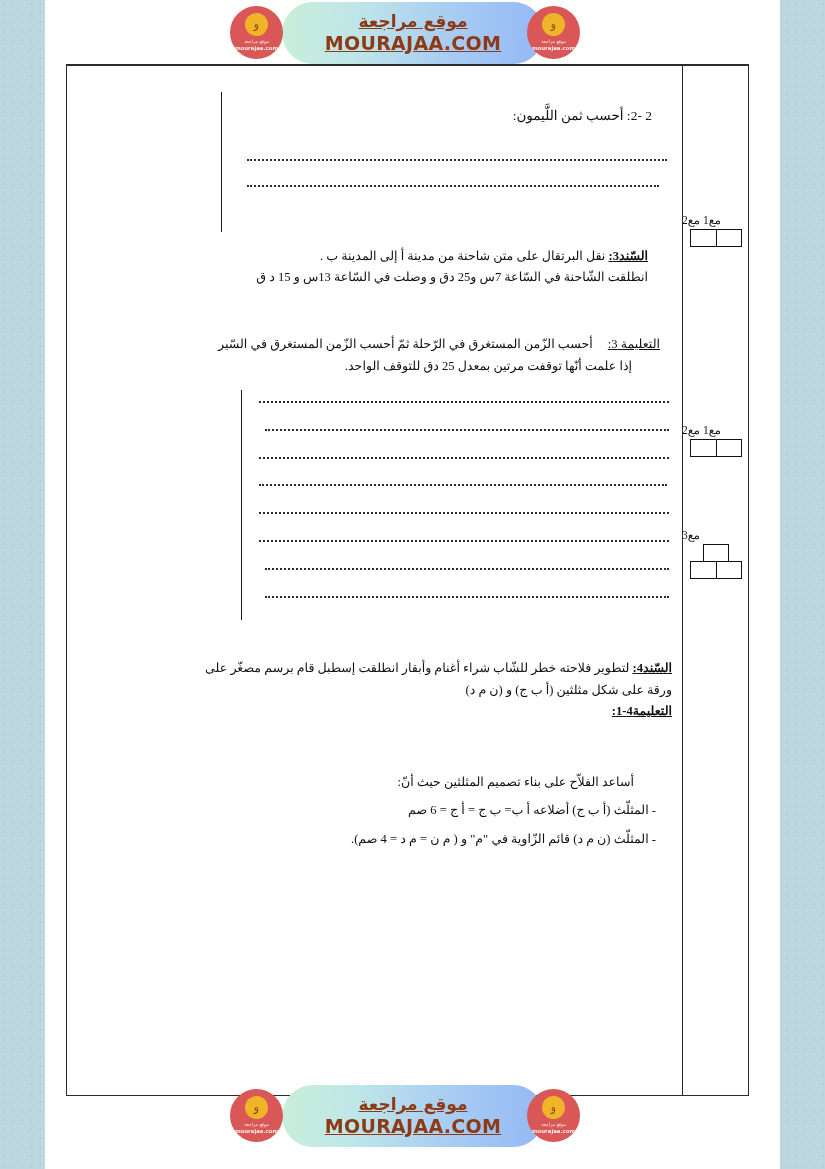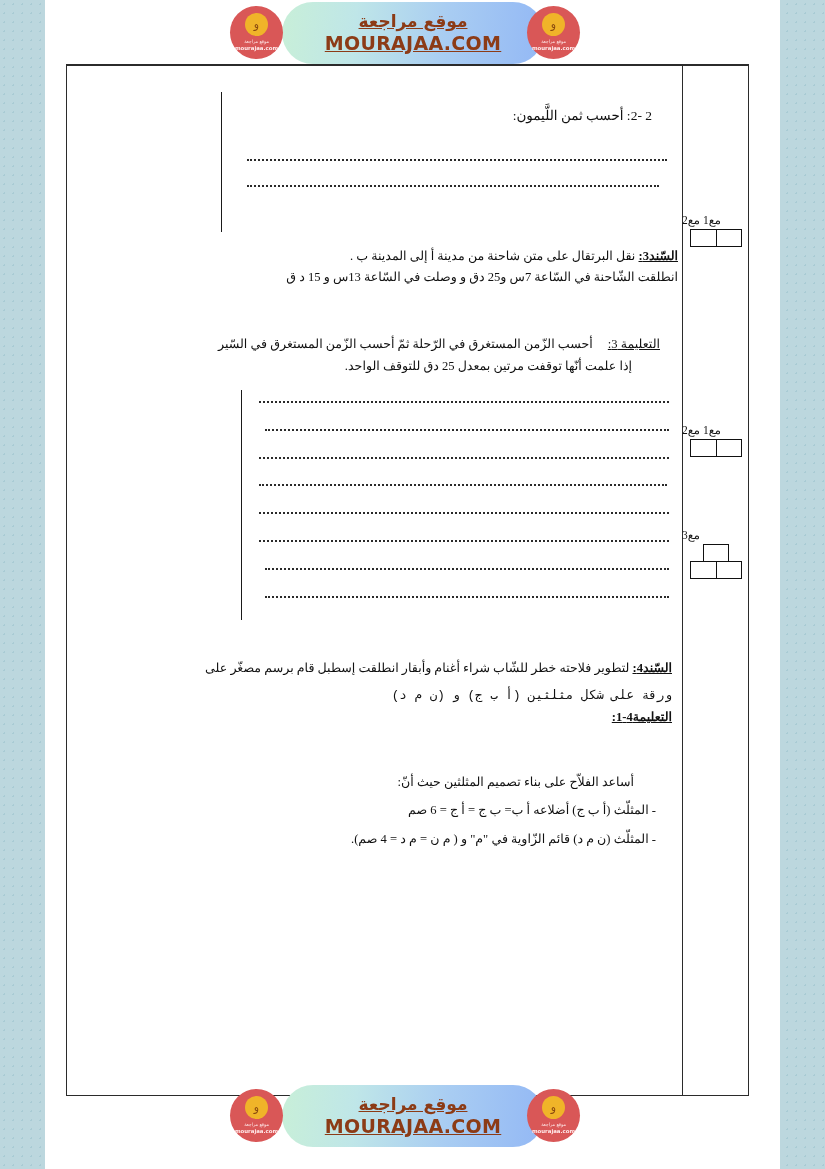--- a/index.html
+++ b/index.html
@@ -171,21 +171,21 @@
 
   <div class="content">
 
     <div class="q-line" style="top:40px;right:30px;">2 -2: أحسب ثمن اللَّيمون:</div>
 
     <div class="vrule" style="left:154px;top:26px;height:140px;"></div>
 
     <div class="dot-line" style="left:180px;top:92px;width:420px;"></div>
     <div class="dot-line" style="left:180px;top:118px;width:412px;"></div>
 
-    <div class="para" style="top:180px;right:4px;width:578px;">
+    <div class="para" style="top:180px;right:34px;width:578px;">
       <div style="white-space:nowrap;">
         <span class="lead">السّند3:</span>
         <span>نقل البرتقال على متن شاحنة من مدينة   أ  إلى المدينة   ب  .</span>
       </div>
       <div style="white-space:nowrap;margin-top:1px;">انطلقت الشّاحنة في السّاعة  7س و25 دق و  وصلت في السّاعة  13س و 15 د ق</div>
     </div>
 
     <div class="para" style="top:268px;right:22px;width:578px;">
       <div style="white-space:nowrap;">
         <span class="lead-nb">التعليمة  3:</span>
@@ -203,21 +203,21 @@
     <div class="dot-line" style="left:192px;top:445px;width:410px;"></div>
     <div class="dot-line" style="left:192px;top:473px;width:410px;"></div>
     <div class="dot-line" style="left:198px;top:501px;width:404px;"></div>
     <div class="dot-line" style="left:198px;top:529px;width:404px;"></div>
 
     <div class="para" style="top:592px;right:10px;width:598px;">
       <div style="white-space:nowrap;">
         <span class="lead">السّند4:</span>
         <span>لتطوير فلاحته خطر للشّاب شراء أغنام وأبقار انطلقت إسطبل قام برسم مصغّر على</span>
       </div>
-      <div style="white-space:nowrap;margin-top:8px;font-family:Liberation Mono, monospace;">ورقة على شكل مثلثين (أ ب ج)     و    (ن م د)</div>
+      <div style="white-space:nowrap;margin-top:2px;">ورقة على شكل مثلثين (أ ب ج)     و    (ن م د)</div>
       <div style="white-space:nowrap;margin-top:0;text-align:right;padding-left:16px;">
         <span class="lead">التعليمة4-1:</span>
       </div>
     </div>
 
     <div class="para" style="top:702px;right:20px;width:578px;line-height:2.25;">
       <div style="white-space:nowrap;padding-right:28px;">أساعد الفلاّح على بناء تصميم المثلثين حيث أنّ:</div>
       <div style="white-space:nowrap;padding-right:6px;">- المثلّث (أ ب ج) أضلاعه    أ ب= ب ج = أ ج = 6 صم</div>
       <div style="white-space:nowrap;padding-right:6px;">- المثلّث (ن م د) قائم الزّاوية في "م"   و  ( م ن = م د = 4 صم).</div>
     </div>

